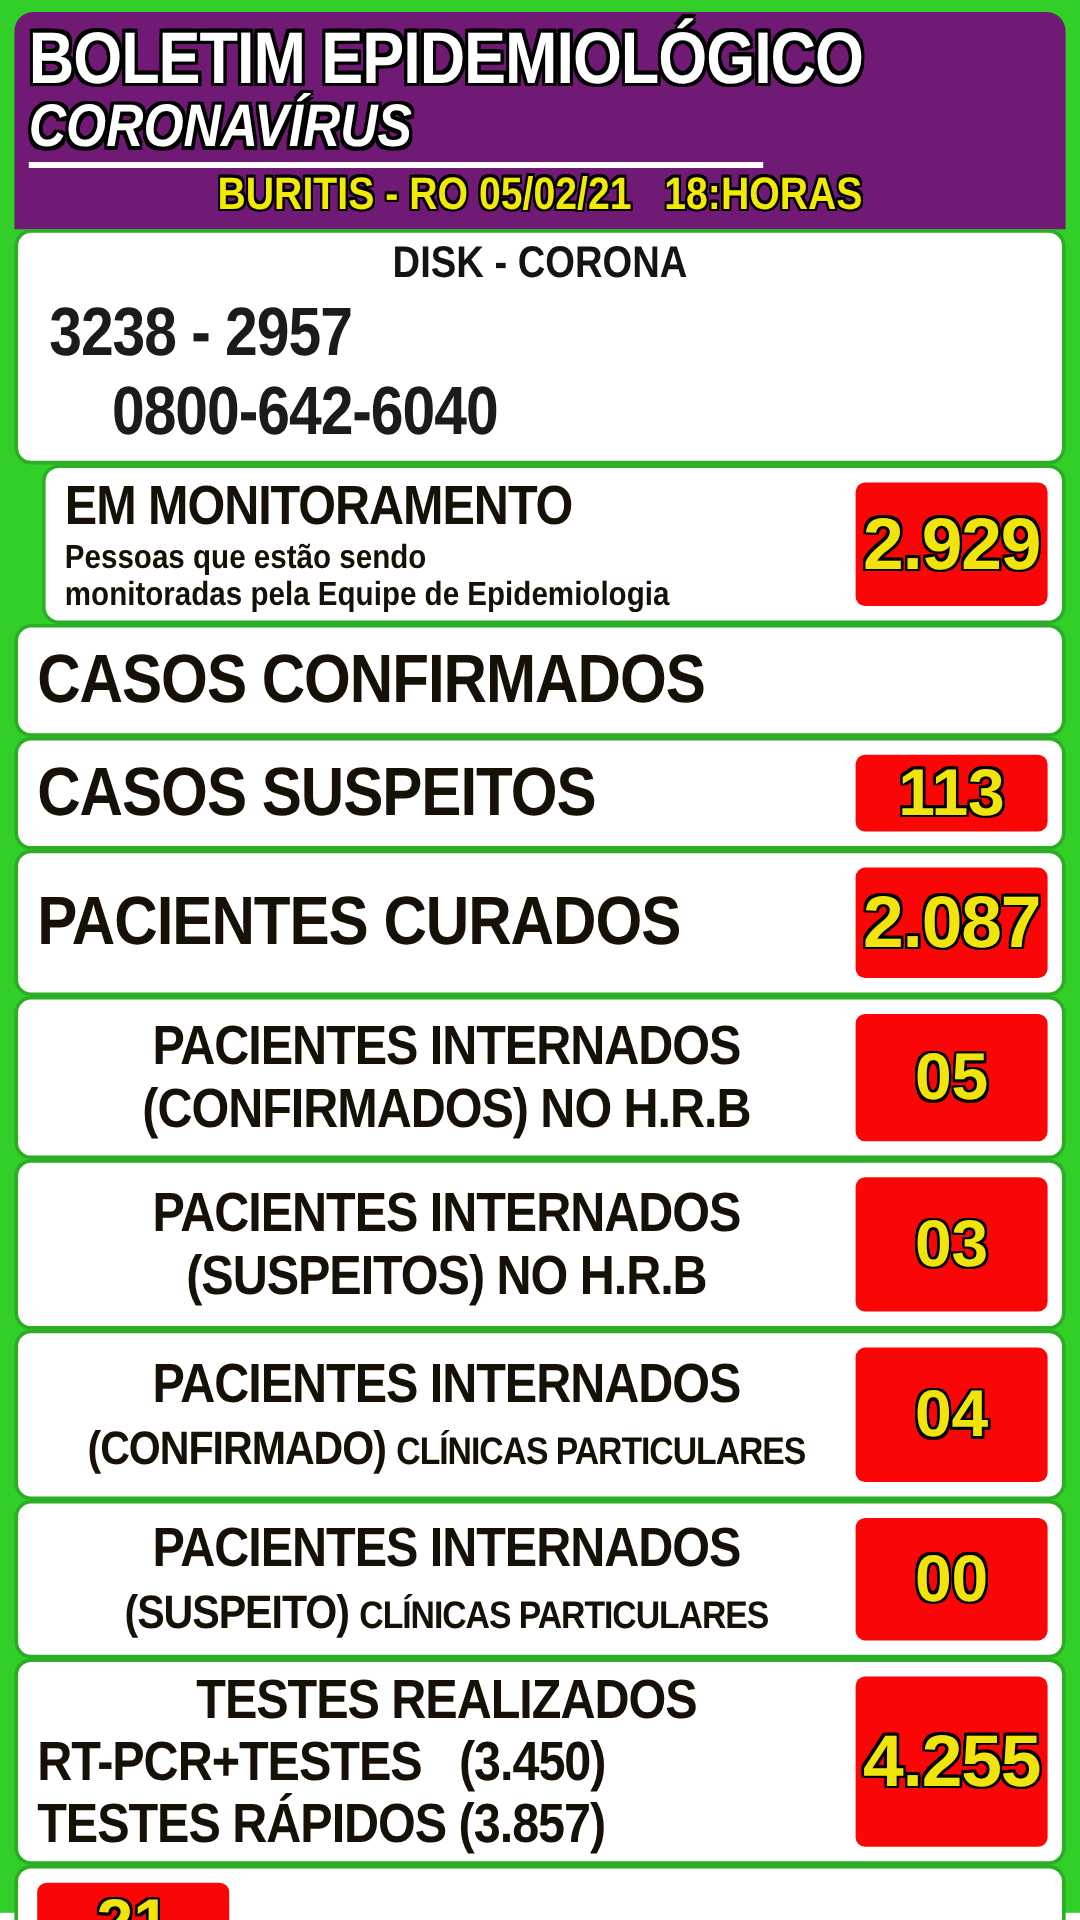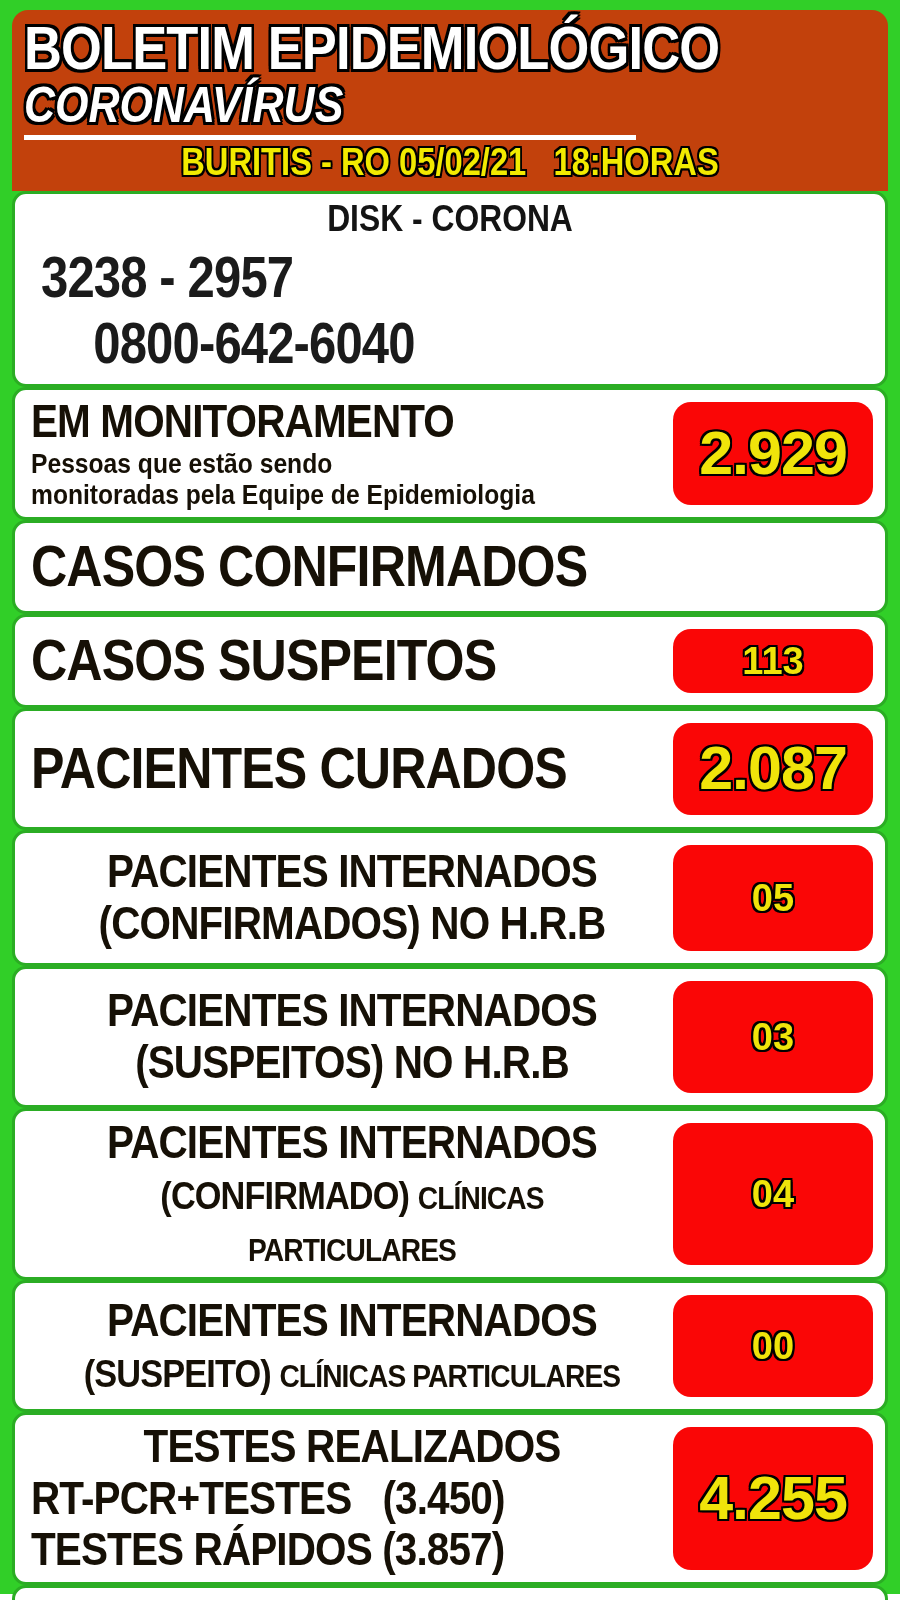--- a/index.html
+++ b/index.html
@@ -8,21 +8,21 @@
     font-family:"Liberation Sans","DejaVu Sans",sans-serif;
   }
   .poster{
     box-sizing:border-box;width:900px;height:1594px;
     background:#31CF28;
     padding:10px 12px 12px 12px;
     display:flex;flex-direction:column;
   }
   
   .header{
-    background:#c2410c;border-radius:16px 16px 0 0;
+    background:#701a75;border-radius:16px 16px 0 0;
     padding:8px 12px 6px 12px;flex:none;
   }
   .outline3{
     text-shadow:-3px -3px 0 #000,3px -3px 0 #000,-3px 3px 0 #000,3px 3px 0 #000,
                 -3px 0 0 #000,3px 0 0 #000,0 -3px 0 #000,0 3px 0 #000;
   }
   .outline2{
     text-shadow:-2px -2px 0 #000,2px -2px 0 #000,-2px 2px 0 #000,2px 2px 0 #000,
                 -2px 0 0 #000,2px 0 0 #000,0 -2px 0 #000,0 2px 0 #000;
   }
@@ -70,29 +70,29 @@
   .label{flex:1;color:#161006;font-weight:bold;min-width:0;}
   .line{line-height:1.12;white-space:pre-wrap;transform:scaleX(0.88);transform-origin:0 50%;}
   .xl{font-size:57px;letter-spacing:-1px;}
   .lg{font-size:46px;letter-spacing:-1px;}
   .md{font-size:39px;}
   .sm{font-size:32px;}
   .xs{font-size:28px;}
   .part.md{font-size:39px;}
   .part.sm{font-size:32px;}
   .badge{
-    flex:none;width:200px;align-self:stretch;margin:6px 0;
-    background:#FA0606;border-radius:18px;
+    flex:none;width:160px;align-self:stretch;margin:6px 0;
+    background:#FA0606;border-radius:8px;
     display:flex;align-items:center;justify-content:center;
   }
   .value{font-weight:bold;color:#F0E40A;line-height:1;}
   .num-lg{font-size:61px;letter-spacing:-1px;}
-  .num-sm{font-size:38px;}
-  
-  #rows-holder .row:nth-child(1){min-height:128px;}
+  .num-sm{font-size:55px;}
+  
+  #rows-holder .row:nth-child(1){min-height:128px;margin-left:23px;}
   #rows-holder .row:nth-child(2){min-height:94px;}
   #rows-holder .row:nth-child(3){min-height:94px;gap:36px;}
   #rows-holder .row:nth-child(4){min-height:122px;}
   #rows-holder .row:nth-child(5){min-height:136px;}
   #rows-holder .row:nth-child(6){min-height:142px;}
   #rows-holder .row:nth-child(7){min-height:142px;}
   #rows-holder .row:nth-child(8){min-height:132px;}
   #rows-holder .row:nth-child(9){min-height:172px;}
   #rows-holder .row:nth-child(10){min-height:96px;}
   

